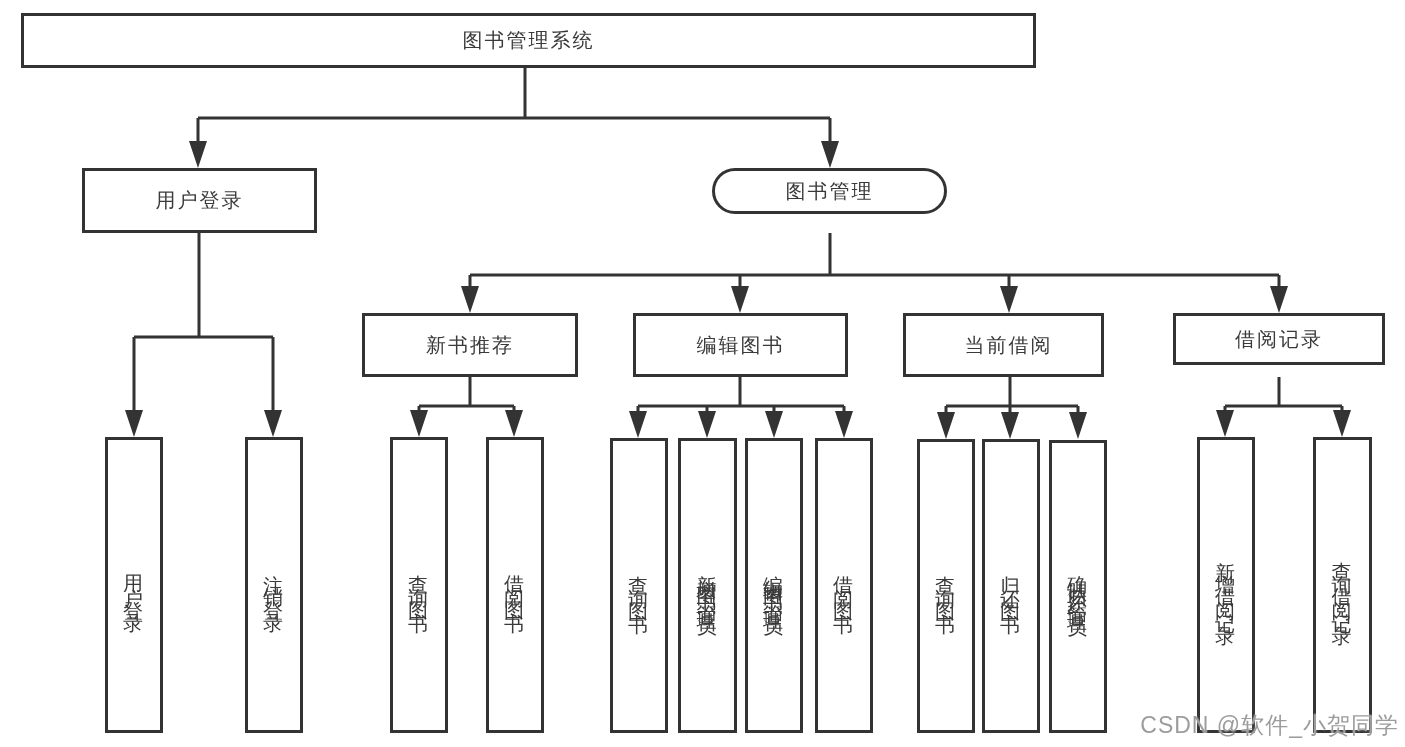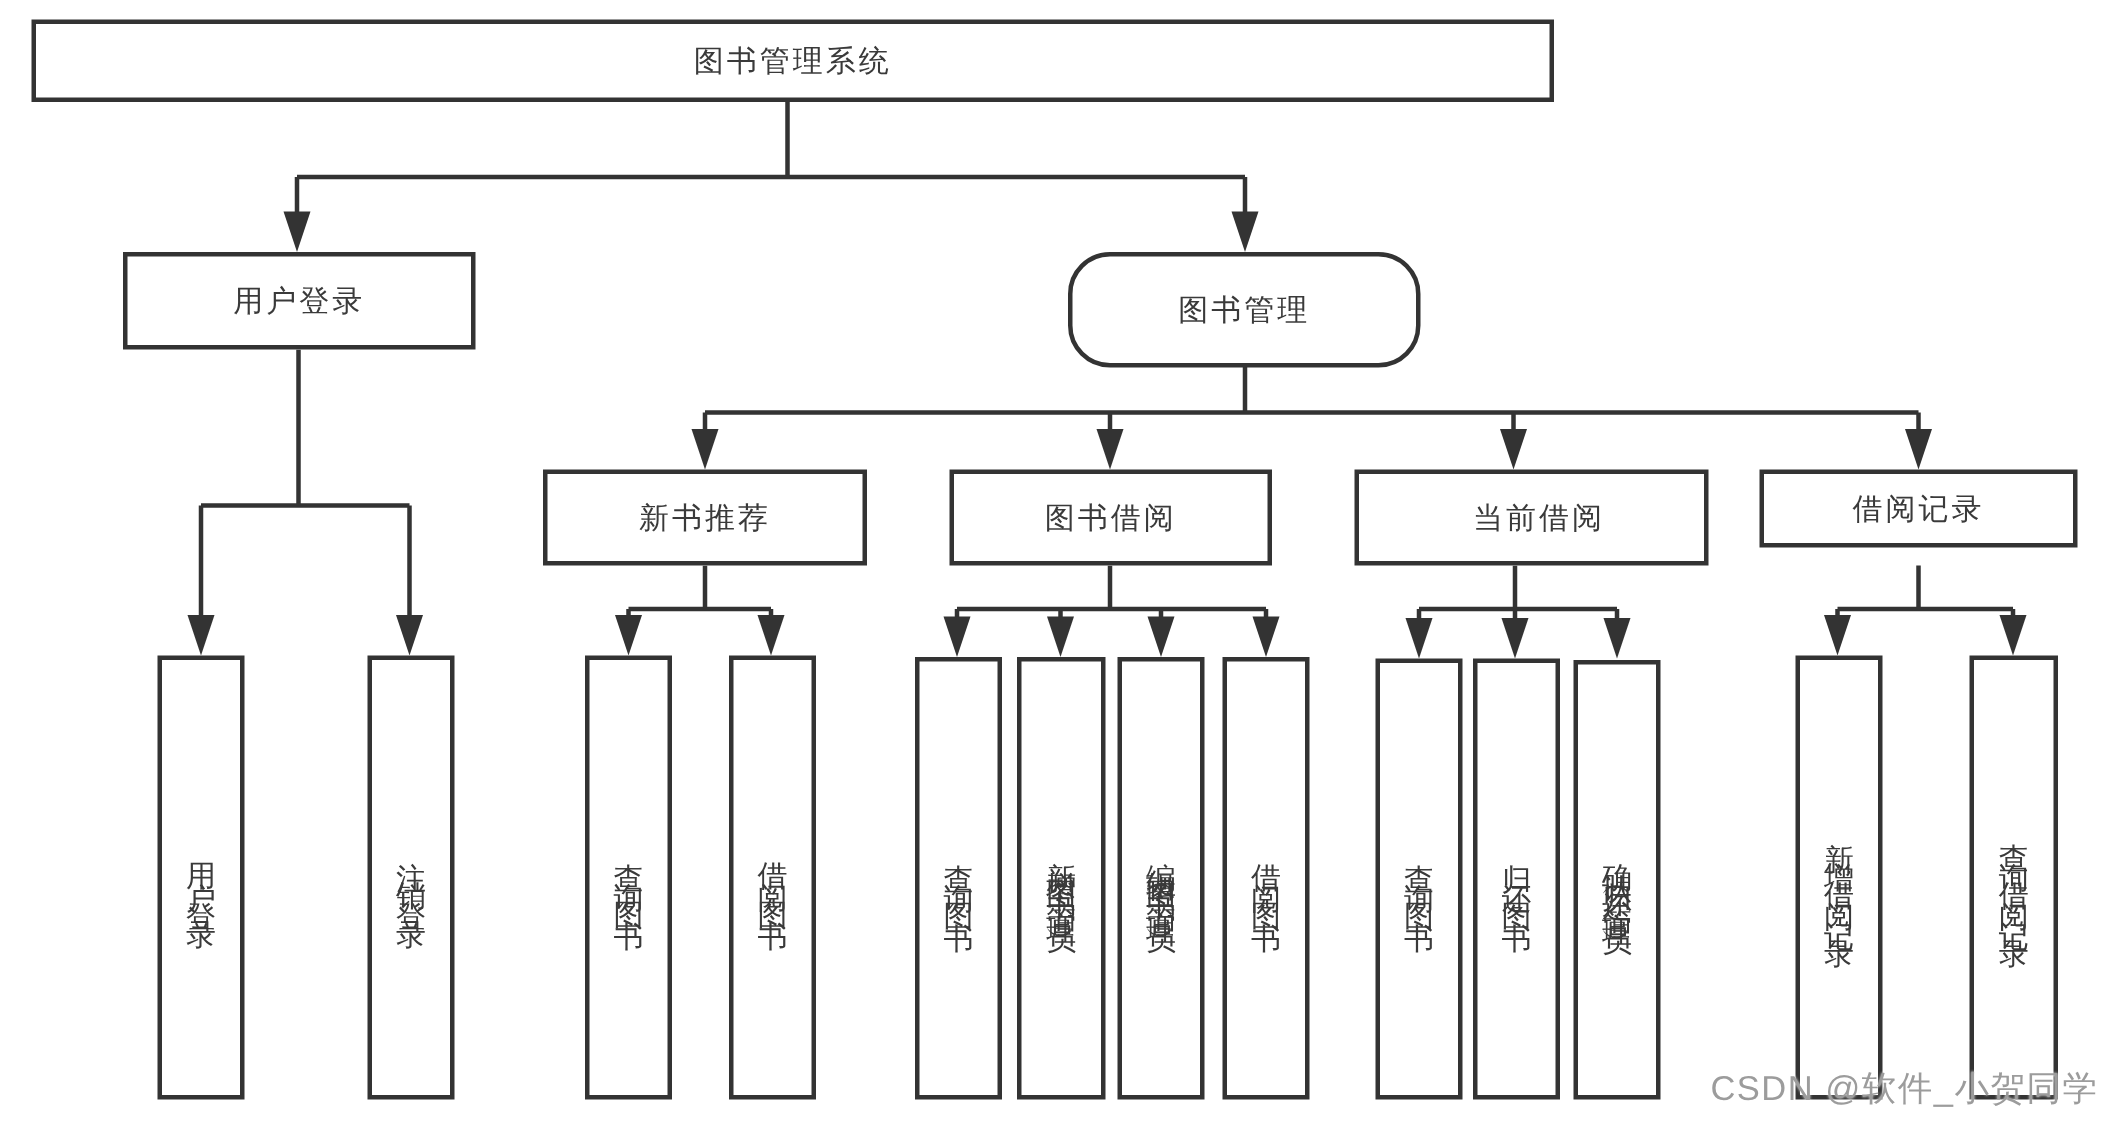--- a/index.html
+++ b/index.html
@@ -84,25 +84,25 @@
       <path d="M1001 412 L1019 412 L1010 439 Z"></path>
       <path d="M1069 412 L1087 412 L1078 439 Z"></path>
       <path d="M1216 410 L1234 410 L1225 437 Z"></path>
       <path d="M1333 410 L1351 410 L1342 437 Z"></path>
     </g>
   </svg>
 
   <div class="box hlabel" style="left:21px; top:13px; width:1015px; height:55px;">图书管理系统</div>
 
   <div class="box hlabel" style="left:82px; top:168px; width:235px; height:65px;">用户登录</div>
-  <div class="box hlabel" style="left:712px; top:168px; width:235px; height:77px;border-radius:28px;">图书管理</div>
+  <div class="box hlabel" style="left:712px; top:168px; width:235px; height:46px;border-radius:28px;">图书管理</div>
 
   <div class="box hlabel" style="left:362px; top:313px; width:216px; height:64px;">新书推荐</div>
-  <div class="box hlabel" style="left:633px; top:313px; width:215px; height:64px;">图书借阅</div>
-  <div class="box hlabel" style="left:903px; top:313px; width:236px; height:64px;padding-left:10px;">当前借阅</div>
+  <div class="box hlabel" style="left:633px; top:313px; width:215px; height:64px;">编辑图书</div>
+  <div class="box hlabel" style="left:903px; top:313px; width:201px; height:64px;padding-left:10px;">当前借阅</div>
   <div class="box hlabel" style="left:1173px; top:313px; width:212px; height:52px;">借阅记录</div>
 
   <div class="box leaf" style="left:105px; top:437px; width:58px; height:296px;">用户登录</div>
   <div class="box leaf" style="left:245px; top:437px; width:58px; height:296px;">注销登录</div>
 
   <div class="box leaf" style="left:390px; top:437px; width:58px; height:296px;">查询图书</div>
   <div class="box leaf" style="left:486px; top:437px; width:58px; height:296px;">借阅图书</div>
 
   <div class="box leaf" style="left:610px; top:438px; width:58px; height:295px;">查询图书</div>
   <div class="box leaf long" style="left:678px; top:438px; width:59px; height:295px;">新增图书（管理员）</div>

